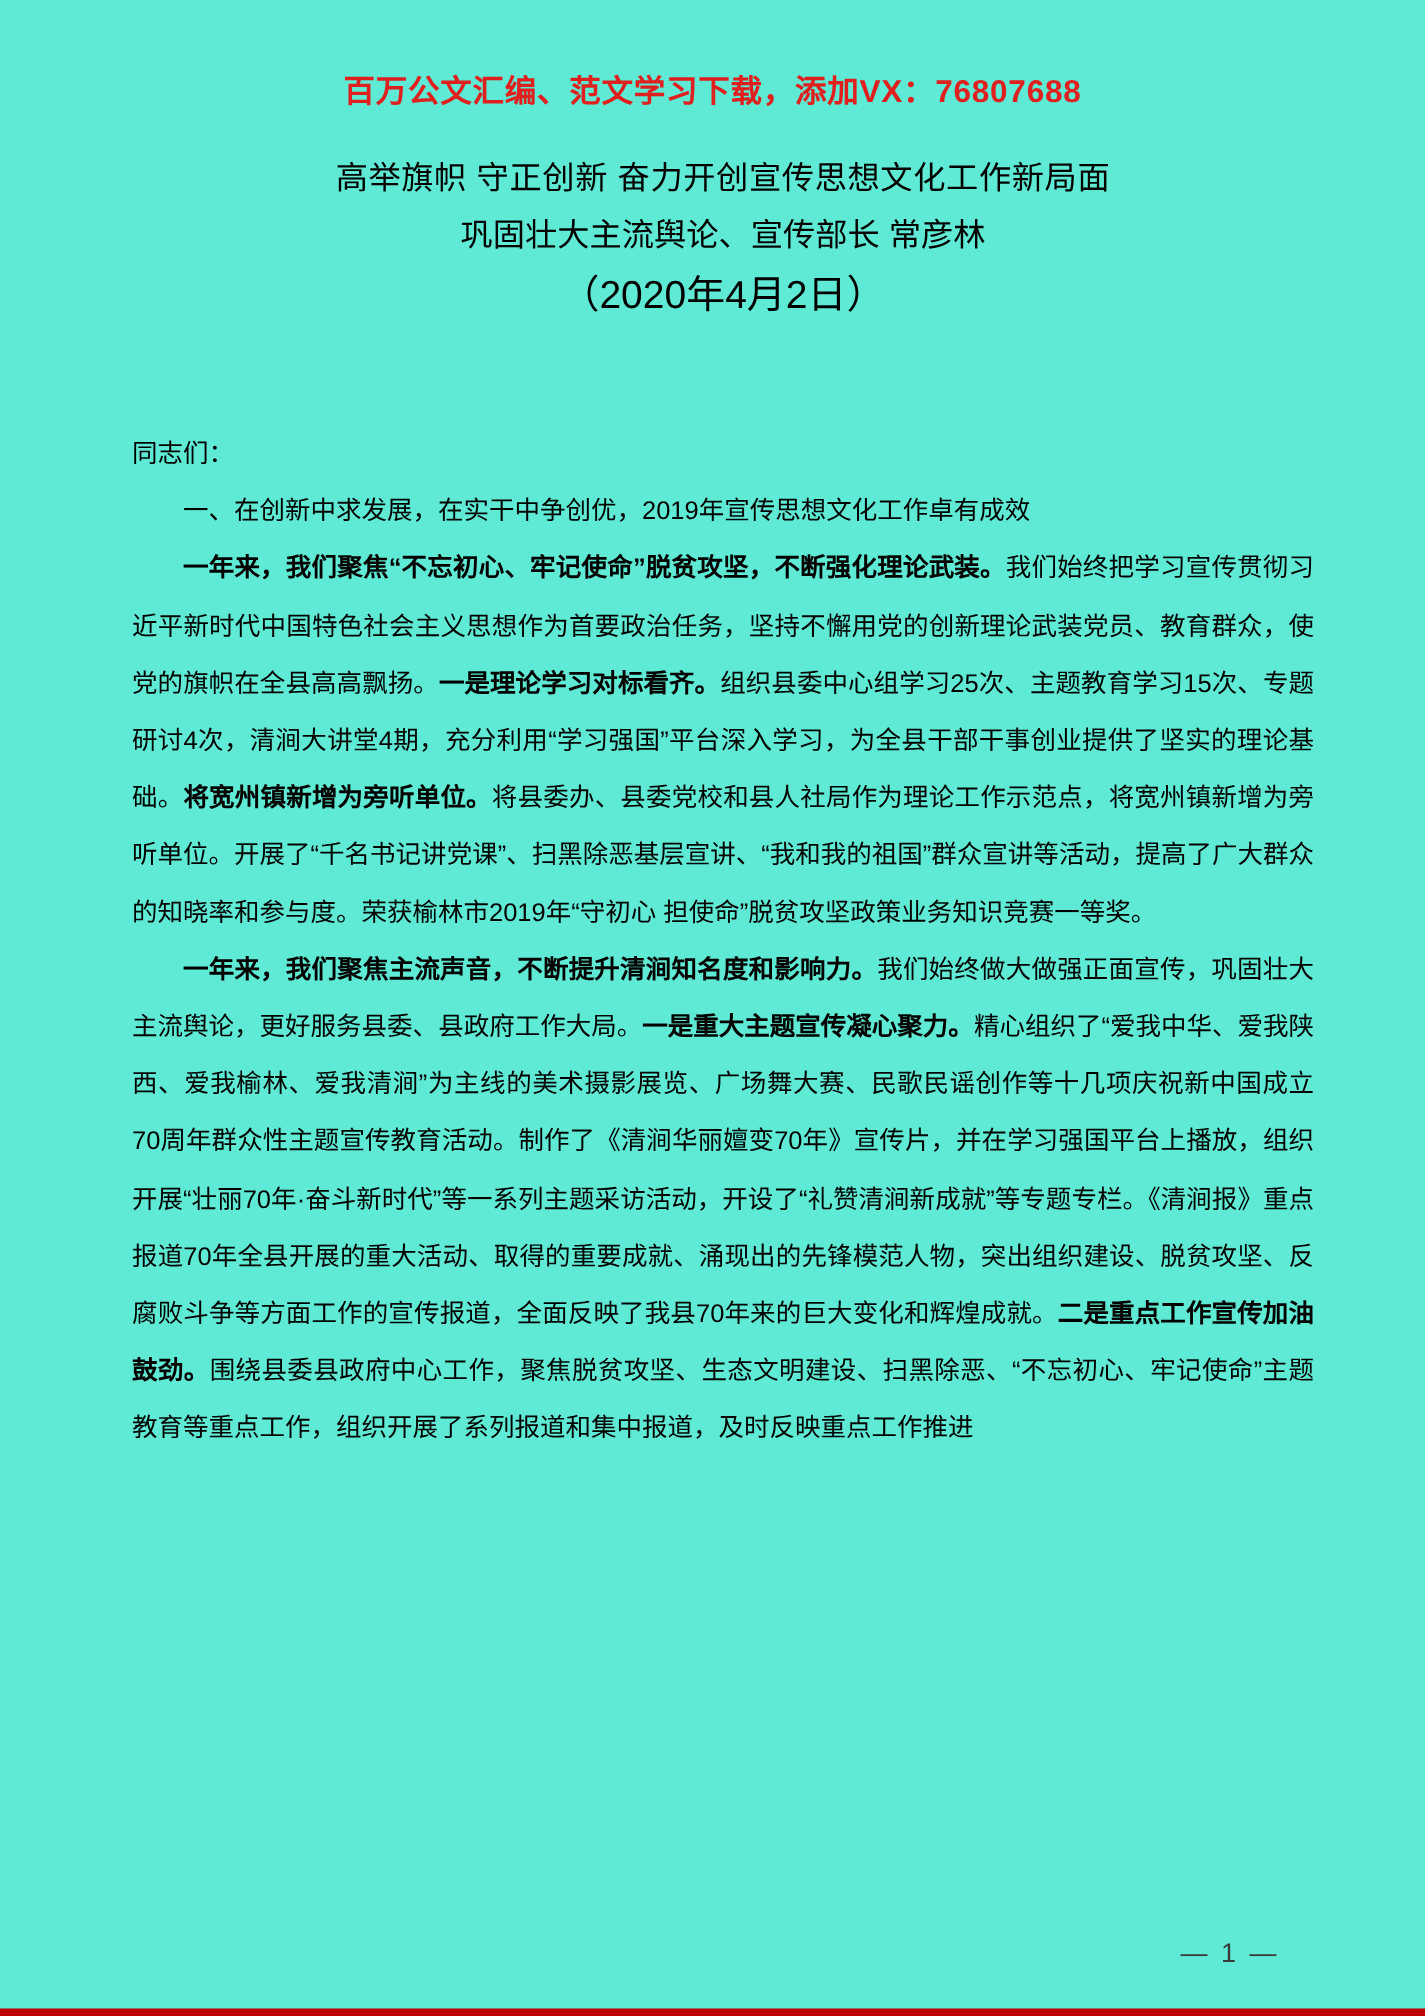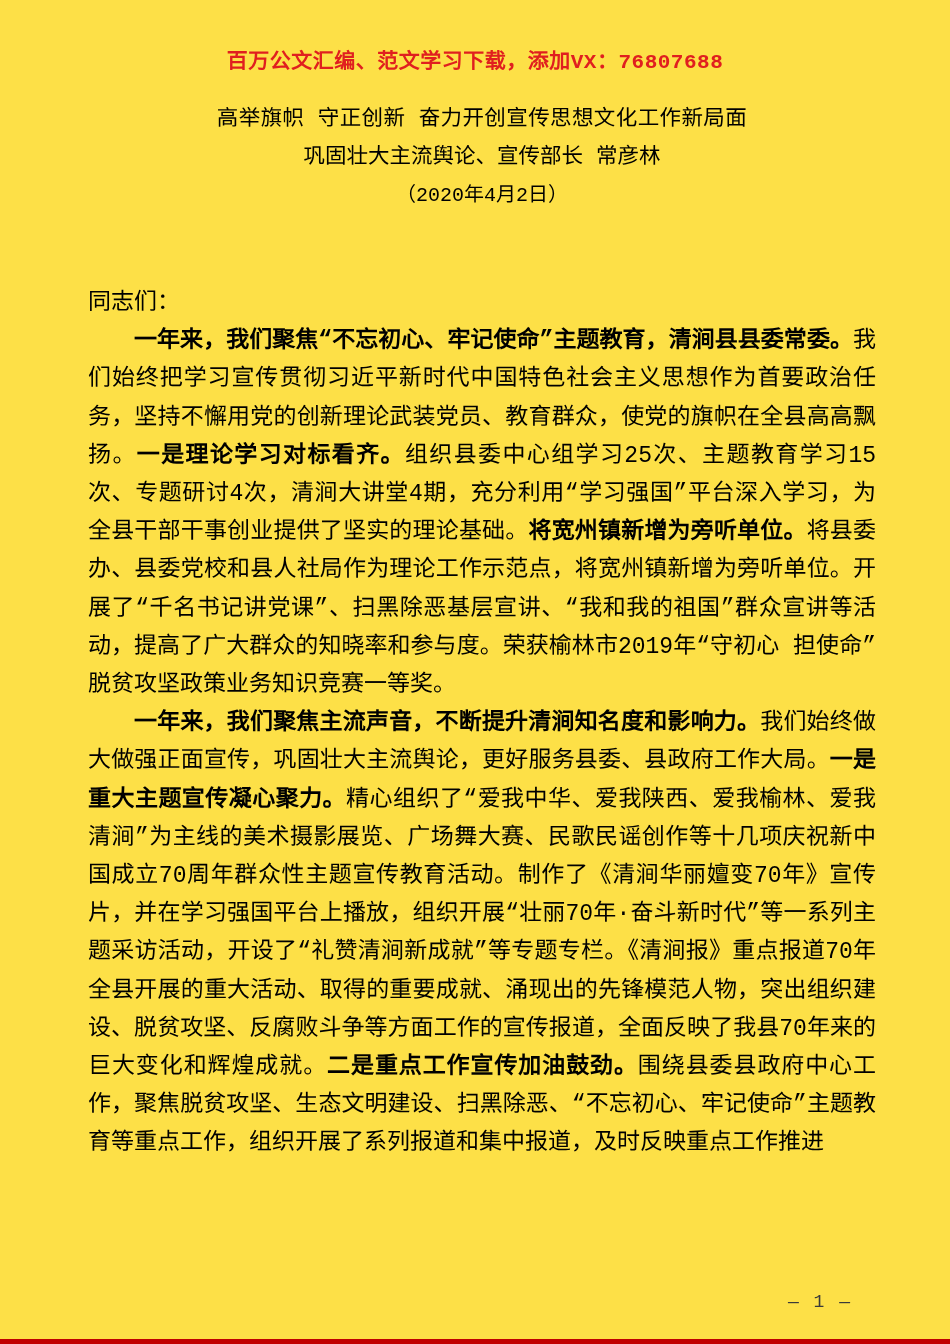--- a/index.html
+++ b/index.html
@@ -13,22 +13,21 @@
     height: 1344px;
     position: relative;
     font-family: "Liberation Sans", "DejaVu Sans", sans-serif;
     color: #000000;
     overflow: hidden;
   }
 
   .page {
     position: absolute;
     inset: 0;
-    background: #fde047;
-    font-family: Liberation Mono, monospace;
+    background: #5eead4;
   }
 
   
   .promo-header {
     position: absolute;
     top: 44px;
     left: 0;
     width: 950px;
     text-align: center;
     font-size: 21px;
@@ -47,29 +46,29 @@
     text-align: center;
   }
   .title-line {
     font-size: 21.5px;
     line-height: 38px;
     font-weight: 400;
     color: #000;
     white-space: nowrap;
   }
   .title-line.t1 { letter-spacing: 0.4px; text-align: center; }
-  .title-date { font-size: 20px; line-height: 40px; }
+  .title-date { font-size: 26px; line-height: 40px; }
 
   
   .body-text {
     position: absolute;
     top: 284px;
     left: 88px;
     width: 788px;
-    font-size: 23px;
+    font-size: 17px;
     line-height: 38.2px;
     text-align: justify;
     text-justify: inter-ideograph;
     color: #000;
   }
   .body-text p {
     margin: 0;
     text-align: justify;
     text-justify: inter-ideograph;
   }
@@ -114,23 +113,24 @@
     <div class="title-line t1">高举旗帜  守正创新  奋力开创宣传思想文化工作新局面</div>
     <div class="title-line">巩固壮大主流舆论、宣传部长  常彦林</div>
     <div class="title-line title-date">（2020年4月2日）</div>
   </div>
 
   <div class="body-text">
 
     <p class="p-flush">同志们：</p>
 
 
+    <p class="p-indent">一、在创新中求发展，在实干中争创优，2019年宣传思想文化工作卓有成效</p>
 
     <p class="p-indent">
-      <b>一年来，我们聚焦“不忘初心、牢记使命”主题教育，清涧县县委常委。</b><span>我们始终把学习宣传贯彻习近平新时代中国特色社会主义思想作为首要政治任务，坚持不懈用党的创新理论武装党员、教育群众，使党的旗帜在全县高高飘扬。</span><b>一是理论学习对标看齐。</b><span>组织县委中心组学习25次、主题教育学习15次、专题研讨4次，清涧大讲堂4期，充分利用“学习强国”平台深入学习，为全县干部干事创业提供了坚实的理论基础。</span><b>将宽州镇新增为旁听单位。</b><span>将县委办、县委党校和县人社局作为理论工作示范点，将宽州镇新增为旁听单位。开展了“千名书记讲党课”、扫黑除恶基层宣讲、“我和我的祖国”群众宣讲等活动，提高了广大群众的知晓率和参与度。荣获榆林市2019年“守初心 担使命”脱贫攻坚政策业务知识竞赛一等奖。</span>
+      <b>一年来，我们聚焦“不忘初心、牢记使命”脱贫攻坚，不断强化理论武装。</b><span>我们始终把学习宣传贯彻习近平新时代中国特色社会主义思想作为首要政治任务，坚持不懈用党的创新理论武装党员、教育群众，使党的旗帜在全县高高飘扬。</span><b>一是理论学习对标看齐。</b><span>组织县委中心组学习25次、主题教育学习15次、专题研讨4次，清涧大讲堂4期，充分利用“学习强国”平台深入学习，为全县干部干事创业提供了坚实的理论基础。</span><b>将宽州镇新增为旁听单位。</b><span>将县委办、县委党校和县人社局作为理论工作示范点，将宽州镇新增为旁听单位。开展了“千名书记讲党课”、扫黑除恶基层宣讲、“我和我的祖国”群众宣讲等活动，提高了广大群众的知晓率和参与度。荣获榆林市2019年“守初心 担使命”脱贫攻坚政策业务知识竞赛一等奖。</span>
     </p>
 
     <p class="p-indent">
       <b>一年来，我们聚焦主流声音，不断提升清涧知名度和影响力。</b><span>我们始终做大做强正面宣传，巩固壮大主流舆论，更好服务县委、县政府工作大局。</span><b>一是重大主题宣传凝心聚力。</b><span>精心组织了“爱我中华、爱我陕西、爱我榆林、爱我清涧”为主线的美术摄影展览、广场舞大赛、民歌民谣创作等十几项庆祝新中国成立70周年群众性主题宣传教育活动。制作了《清涧华丽嬗变70年》宣传片，并在学习强国平台上播放，组织开展“壮丽70年·奋斗新时代”等一系列主题采访活动，开设了“礼赞清涧新成就”等专题专栏。《清涧报》重点报道70年全县开展的重大活动、取得的重要成就、涌现出的先锋模范人物，突出组织建设、脱贫攻坚、反腐败斗争等方面工作的宣传报道，全面反映了我县70年来的巨大变化和辉煌成就。</span><b>二是重点工作宣传加油鼓劲。</b><span>围绕县委县政府中心工作，聚焦脱贫攻坚、生态文明建设、扫黑除恶、“不忘初心、牢记使命”主题教育等重点工作，组织开展了系列报道和集中报道，及时反映重点工作推进</span>
     </p>
 
   </div>
 
   <div class="page-footer">
     <span class="inner">— 1 —</span>

